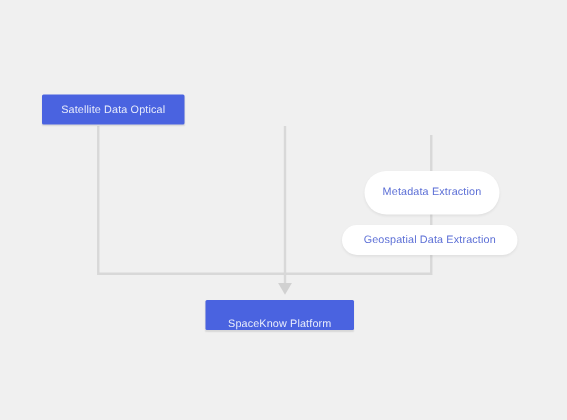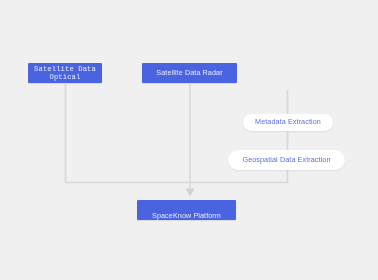--- a/index.html
+++ b/index.html
@@ -52,24 +52,24 @@
     border-radius: 999px;
     box-shadow: 0 1px 2px rgba(0,0,0,0.07);
   }
   .node-label {
     display: block;
     white-space: pre-line;
     padding: 0 4px;
   }
 
   
-  #node-satellite-optical { left: 28px;  top: 63px;  width: 74px;  height: 20px; font-family: Liberation Mono, monospace; }
+  #node-satellite-optical { left: 28px;  top: 63px;  width: 95px;  height: 20px; }
   #node-satellite-radar   { left: 142px; top: 63px;  width: 95px;  height: 20px; }
   #node-project-registry  { left: 249px; top: 58px;  width: 77px;  height: 31px; }
-  #node-metadata-extraction   { left: 243px; top: 114px; width: 90px;  height: 17px; }
+  #node-metadata-extraction   { left: 243px; top: 114px; width: 90px;  height: 29px; }
   #node-geospatial-extraction { left: 228px; top: 150px; width: 117px; height: 20px; }
   #node-spaceknow-platform    { left: 137px; top: 200px; width: 99px;  height: 20px; align-items: flex-end; }
 </style>
 </head>
 <body>
 
 <div id="diagram-canvas">
 
   <svg class="connector-layer" viewBox="0 0 378 280" width="378" height="280" xmlns="http://www.w3.org/2000/svg">
     <g fill="none" stroke="#d8d8d8" stroke-width="1.6" stroke-linecap="butt">
@@ -77,23 +77,20 @@
       <path d="M287.5 90 L287.5 182.5 L190 182.5"></path>
       <path d="M190 84 L190 192"></path>
     </g>
     <polygon points="190,196.5 185.4,188.6 194.6,188.6" fill="#d1d1d1"></polygon>
   </svg>
 
   <div class="node node-solid" id="node-satellite-optical">
     <span class="node-label">Satellite Data Optical</span>
   </div>
 
-  <div class="node node-solid" id="node-satellite-radar">
-    <span class="node-label">Satellite Data Radar</span>
-  </div>
 
 
   <div class="node node-pill" id="node-metadata-extraction">
     <span class="node-label">Metadata Extraction</span>
   </div>
 
   <div class="node node-pill" id="node-geospatial-extraction">
     <span class="node-label">Geospatial Data Extraction</span>
   </div>
 

